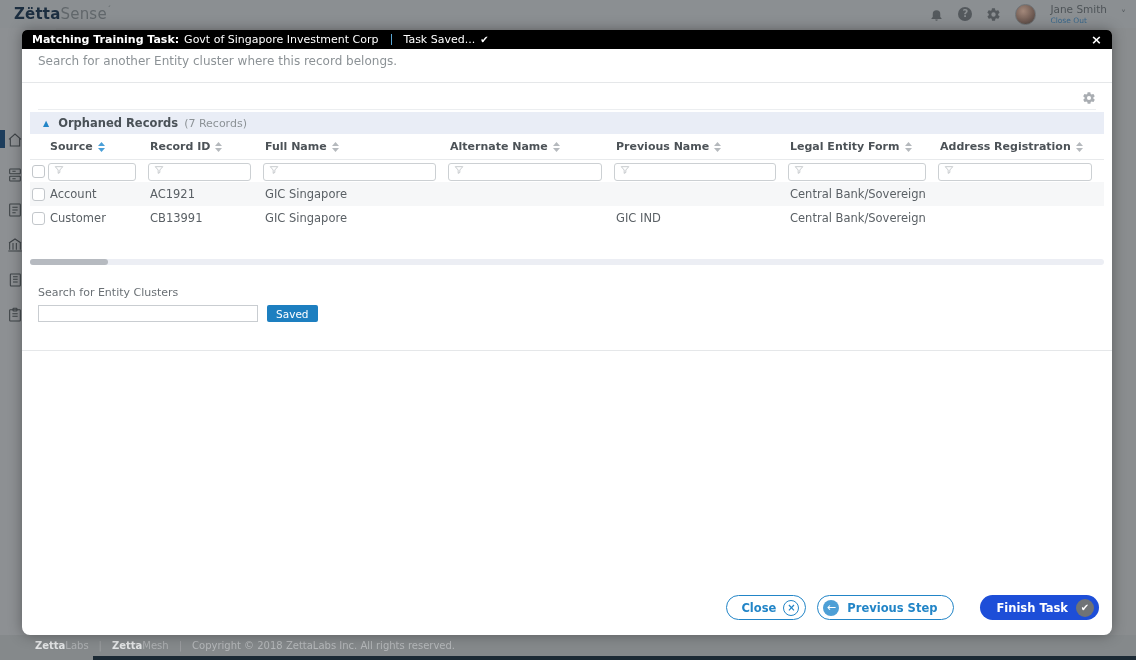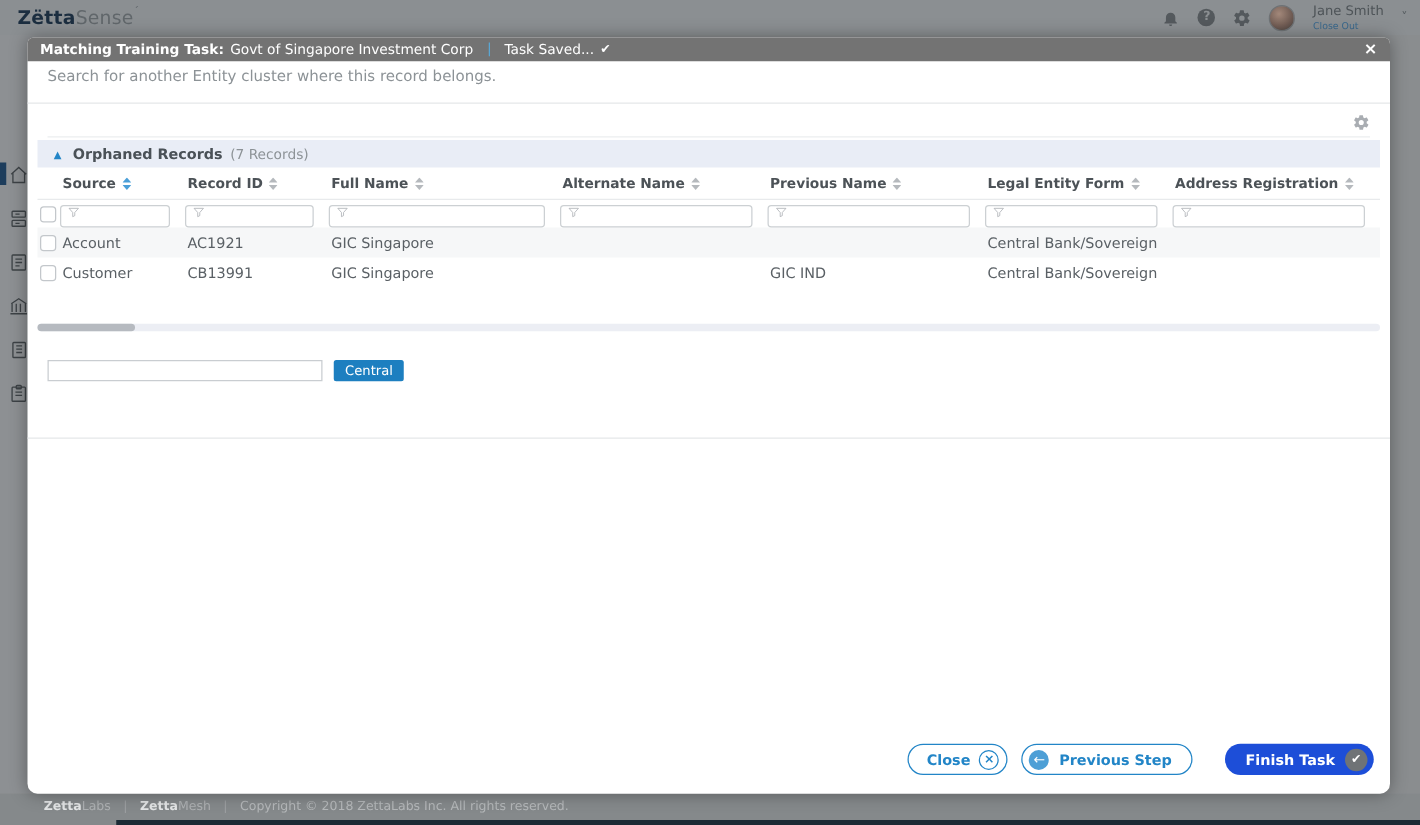--- a/index.html
+++ b/index.html
@@ -28,21 +28,21 @@
 
   .app-footer { position:absolute; left:0; top:635px; width:1136px; height:21px; background:#85898b; font-size:10px; color:#b5b8ba; display:flex; align-items:center; padding-left:35px; }
   .f-bold { font-weight:bold; color:#e3e5e6; }
   .f-light { color:#aeb1b3; }
   .f-sep { margin:0 10px; color:#9ea1a3; }
   .taskbar-strip { position:absolute; left:0; top:656px; width:1136px; height:4px; background:#85898b; }
   .taskbar-strip .dark { position:absolute; left:93px; top:0; right:0; height:4px; background:#1c2a35; }
 
   
   .modal { position:absolute; left:22px; top:30px; width:1090px; height:605px; background:#ffffff; border-radius:5px 5px 8px 8px; box-shadow:0 0 14px rgba(0,0,0,.35); }
-  .modal-header { position:absolute; top:0; left:0; right:0; height:19px; background:#737373; border-radius:5px 5px 0 0; color:#fff; font-size:11px; display:flex; align-items:center; padding:0 10px; }
+  .modal-header { position:absolute; top:0; left:0; right:0; height:19px; background:#000000; border-radius:5px 5px 0 0; color:#fff; font-size:11px; display:flex; align-items:center; padding:0 10px; }
   .mh-bold { font-weight:bold; }
   .mh-entity { margin-left:5px; }
   .mh-sep { width:1px; height:11px; background:#5aa6d3; margin:0 12px; }
   .mh-status { }
   .mh-check { margin-left:5px; font-size:10px; }
   .mh-close { margin-left:auto; font-weight:bold; font-size:13px; cursor:pointer; line-height:1; }
 
   .instruction { position:absolute; top:24px; left:16px; font-size:12px; color:#8c9296; }
   .divider { position:absolute; left:0; right:0; height:1px; background:#e5e7e9; }
   .d1 { top:52px; } .d2 { top:79px; left:16px; right:16px; background:#eceeF0; } .d3 { top:320px; }
@@ -288,22 +288,23 @@
         <div class="td">Central Bank/Sovereign</div>
         <div class="td"></div>
       </div>
     </div>
 
     <div class="hscroll">
         <div class="hthumb"></div>
       </div>
 
     <div class="search-area">
+      <div class="search-label">Search for Entity Clusters</div>
       <input class="search-input" value="" style="">
-      <button class="search-btn">Central</button>
+      <button class="search-btn">Saved</button>
     </div>
 
     <div class="divider d3"></div>
 
     <div class="modal-actions">
       <div class="pill pill-outline pill-close">
         <span>Close</span>
         <span class="close-x">×</span>
       </div>
       <div class="pill pill-outline pill-prev">

